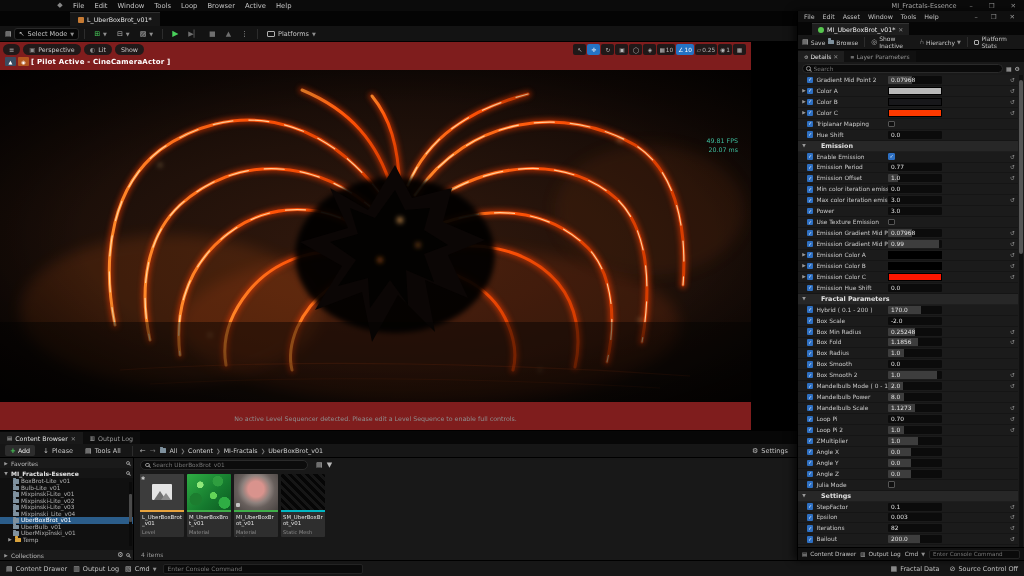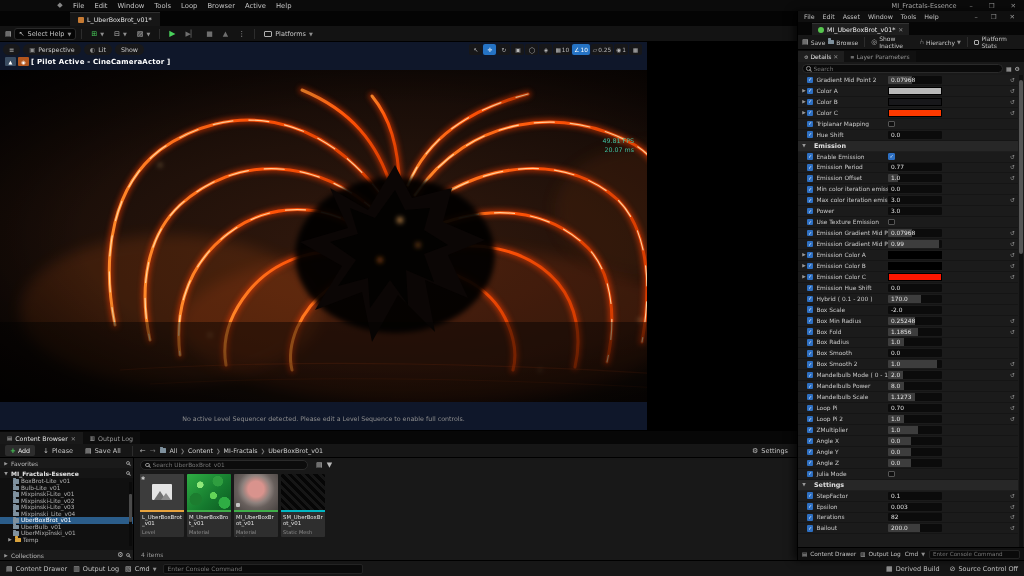--- a/index.html
+++ b/index.html
@@ -21,21 +21,21 @@
   #maintoolbar{left:0;top:26px;width:797px;height:16px;background:#131313;border-bottom:1px solid #000;display:flex;align-items:center;gap:2px;padding:0 5px}
   .tb-btn{display:inline-flex;align-items:center;gap:3px;height:12px;padding:0 4px;border-radius:2px;color:#c5c5c5;font-size:6.5px;background:transparent}
   .tb-btn.dark{background:#060606;border:1px solid #2a2a2a;border-radius:3px}
   .tb-sep{width:1px;height:10px;background:#2c2c2c;margin:0 3px}
   .caret{font-size:5px;color:#8f8f8f}
   .ico{font-size:7px;color:#b9b9b9;line-height:8px}
   .ico.green{color:#49d15b}
   .ico.gray{color:#6f6f6f}
   .monitor{width:8px;height:6px;border:1px solid #b0b0b0;border-radius:1px}
   
-  #viewport{left:0;top:42px;width:647px;height:388px;background:#0f172a;overflow:hidden}
+  #viewport{left:0;top:42px;width:751px;height:388px;background:#7f1d1d;overflow:hidden}
   .render{position:absolute;left:0;top:28px;width:797px;height:332px}
   .vp-top{position:absolute;top:2px;left:3px;display:flex;gap:3px;z-index:5}
   .vp-pill{display:inline-flex;align-items:center;gap:3px;height:11px;padding:0 6px;border-radius:7px;background:rgba(25,25,25,.92);font-size:6.3px;color:#cbcbcb}
   .vp-right{position:absolute;top:2px;right:5px;display:flex;gap:1px;z-index:5}
   .vp-ico{min-width:13px;height:11px;border-radius:2px;background:rgba(24,24,24,.92);display:inline-flex;align-items:center;justify-content:center;gap:1px;font-size:5.8px;color:#b9b9b9;padding:0 2px}
   .vp-ico.active{background:#2573c4;color:#fff}
   .pilot{position:absolute;top:15px;left:5px;display:flex;gap:2px;align-items:center;z-index:5}
   .pilot-chip{width:11px;height:9px;border-radius:1px;font-size:5px;display:flex;align-items:center;justify-content:center;color:#fff}
   .pilot-text{font-size:7px;font-weight:bold;color:#fff;letter-spacing:.2px}
   .fps{position:absolute;top:95px;right:13px;text-align:right;color:#3fbf9f;font-size:6.3px;line-height:8.5px;z-index:4}
@@ -99,21 +99,21 @@
   .fw-paneltabs{height:12px;background:#0b0b0b;display:flex;align-items:flex-end;flex:none}
   .fw-ptab{height:11px;padding:0 6px;background:#1e1e1e;display:flex;align-items:center;gap:2px;font-size:6px;color:#e5e5e5}
   .fw-ptab.inactive{background:#101010;color:#969696}
   .fw-search{height:13px;display:flex;align-items:center;padding:2px 4px;gap:3px;background:#191919;flex:none}
   .search-box{flex:1;height:9px;background:#0a0a0a;border:1px solid #2a2a2a;border-radius:5px;display:flex;align-items:center;gap:3px;padding:0 3px}
   .search-box input{background:transparent;border:none;outline:none;color:#8a8a8a;font-size:5.8px;width:100%;font-family:inherit}
   .d-list{flex:1;position:relative;background:#1b1b1b;overflow:hidden;padding-right:6px}
   .d-scroll{position:absolute;right:1px;top:0;bottom:0;width:4px;background:#101010}
   .d-scroll i{position:absolute;left:0;top:1%;height:37%;width:4px;background:#565656;border-radius:2px}
   .d-row{height:10.95px;display:flex;align-items:center;padding-left:3px;border-bottom:1px solid rgba(0,0,0,.22)}
-  .d-row.d-section{background:#272727;font-weight:bold;color:#e0e0e0;font-size:6.4px;gap:7px}
+  .d-row.d-section{background:#272727;font-weight:bold;color:#e0e0e0;font-size:6.4px;gap:14px}
   .exp{width:6px;color:#9a9a9a;font-size:4.6px;flex:none;text-align:center}
   .ovr{width:6.4px;height:6.4px;border-radius:1px;background:#2d6fc2;color:#fff;font-size:4.6px;display:flex;align-items:center;justify-content:center;flex:none;margin-right:3px}
   .p-label{width:72px;flex:none;font-size:5.9px;color:#c9c9c9;white-space:nowrap;overflow:hidden}
   .field{width:54px;height:8px;border-radius:1px;font-size:5.9px;color:#e2e2e2;display:flex;align-items:center;padding:0 2.5px;flex:none;background:linear-gradient(90deg,#3d3d3d var(--fill,0%),#0b0b0b var(--fill,0%))}
   .vcheck{width:6.4px;height:6.4px;border:1px solid #555;background:#101010;border-radius:1px;flex:none;color:#fff;font-size:4.6px;display:flex;align-items:center;justify-content:center}
   .vcheck.on{background:#2d6fc2;border-color:#2d6fc2}
   .swatch{width:54px;height:8px;border:1px solid #000;flex:none}
   .spacer{flex:1}
   .reset{width:11px;font-size:5.8px;color:#9a9a9a;text-align:center;flex:none}
   .fw-status{height:13px;background:#101010;border-top:1px solid #000;display:flex;align-items:center;gap:4px;padding:0 4px;flex:none}
@@ -138,21 +138,21 @@
   <div class="level-tab">
     <span class="tab-ico" style="background:#c77b33"></span>
     <span>L_UberBoxBrot_v01*</span>
   </div>
 </div>
 
 <div id="maintoolbar" class="abs">
   <span class="ico">▤</span>
   <span class="tb-btn dark">
     <span class="ico">↖</span>
-    <span>Select Help</span>
+    <span>Select Mode</span>
     <span class="caret">▼</span>
   </span>
   <span class="tb-sep"></span>
   <span class="tb-btn">
       <span class="ico green">⊞</span>
       <span class="caret">▼</span>
     </span>
   <span class="tb-btn">
       <span class="ico">⊟</span>
       <span class="caret">▼</span>
@@ -358,21 +358,21 @@
     <span class="add-btn">
         <span class="ico green" style="font-weight:bold">+</span>
         <span>Add</span>
       </span>
     <span class="tb-btn">
         <span class="ico">↓</span>
         <span>Please</span>
       </span>
     <span class="tb-btn">
         <span class="ico">▤</span>
-        <span>Save All</span>
+        <span>Tools All</span>
       </span>
     <span class="tb-sep"></span>
     <span class="ico">←</span>
     <span class="ico gray">→</span>
     <span class="folder"></span>
     <span class="crumb" id="breadcrumb">
         <span>All</span>
         <span class="sep">❯</span>
         <span>Content</span>
         <span class="sep">❯</span>
@@ -502,21 +502,21 @@
     </span>
   <span class="sb-btn">
       <span class="ico">▧</span>
       <span>Cmd</span>
       <span class="caret">▼</span>
     </span>
   <input class="console-input" placeholder="Enter Console Command" style="">
   <span class="sb-right">
     <span class="sb-btn">
         <span class="ico">▦</span>
-        <span>Derived Build</span>
+        <span>Fractal Data</span>
       </span>
     <span class="sb-btn">
         <span class="ico">⊘</span>
         <span>Source Control Off</span>
       </span>
   </span>
 </div>
 
 <div id="floatwin" class="abs">
   <div class="fw-menubar">
@@ -731,20 +731,24 @@
         <span class="reset" style="visibility:visible">↺</span>
       </div>
       <div class="d-row">
         <span class="exp"></span>
         <span class="ovr">✓</span>
         <span class="p-label">Emission Hue Shift</span>
         <span class="field" style="--fill:0%">0.0</span>
         <span class="spacer"></span>
         <span class="reset" style="visibility:hidden">↺</span>
       </div>
+      <div class="d-row d-section">
+        <span class="exp">▼</span>
+        <span>Fractal Parameters</span>
+      </div>
       <div class="d-row">
         <span class="exp"></span>
         <span class="ovr">✓</span>
         <span class="p-label">Hybrid ( 0.1 - 200 )</span>
         <span class="field" style="--fill:62%">170.0</span>
         <span class="spacer"></span>
         <span class="reset" style="visibility:hidden">↺</span>
       </div>
       <div class="d-row">
         <span class="exp"></span>

